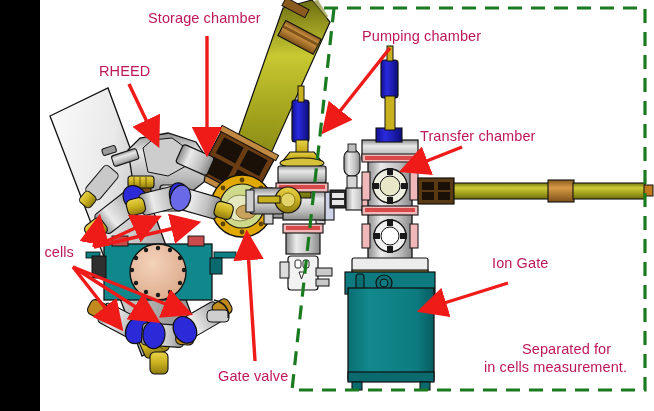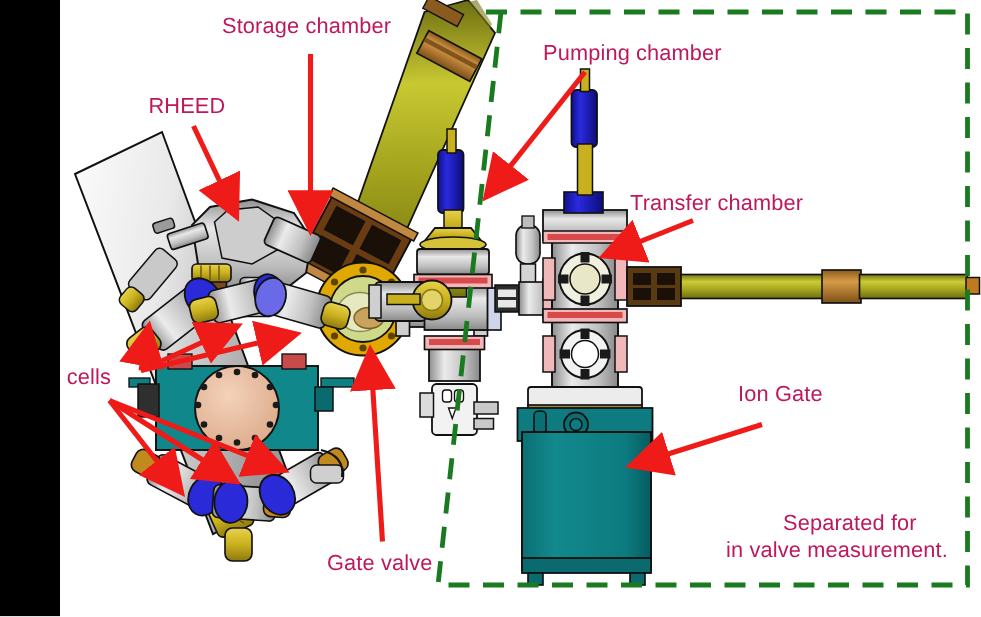--- a/index.html
+++ b/index.html
@@ -384,17 +384,17 @@
 
   <div class="label" style="left:218px; top:368px;text-align:right;">Gate valve</div>
 
   <div class="label" style="left:420px; top:128px;">Transfer chamber</div>
 
   <div class="label" style="left:362px; top:28px;">Pumping chamber</div>
 
   <div class="label" style="left:492px; top:255px;">Ion Gate</div>
 
   <div class="label label-2l" style="left:484px; top:341px;margin-left:38px;">Separated for</div>
-  <div class="label label-2l" style="left:484px; top:359px;">in valve measurement.</div>
+  <div class="label label-2l" style="left:484px; top:359px;">in cells measurement.</div>
 
   <div class="band" id="band-left"></div>
 
 </div>
 
 </body></html>

